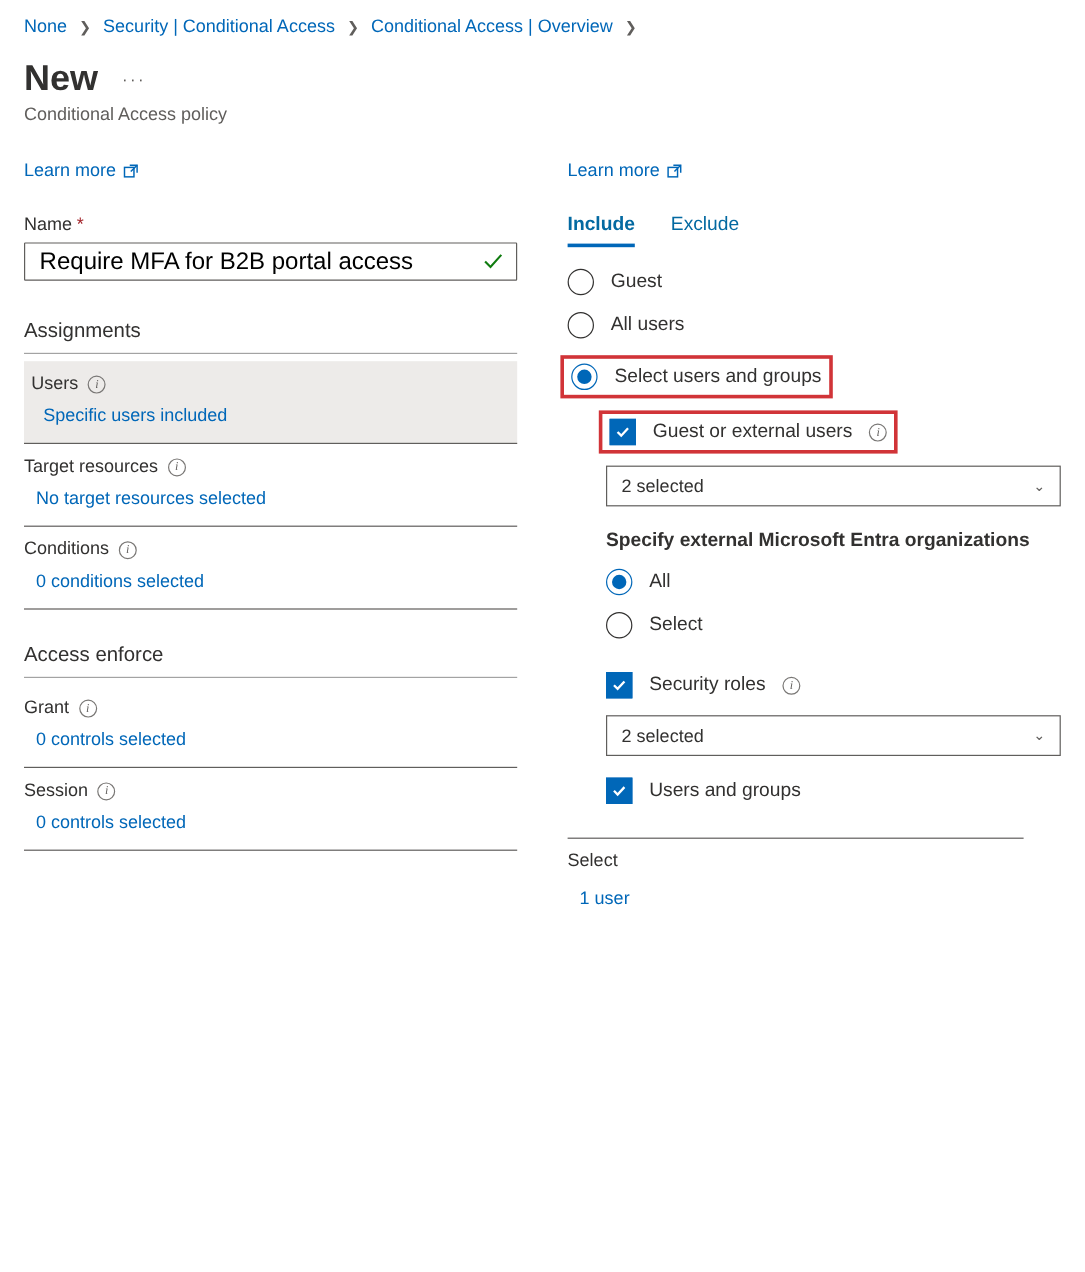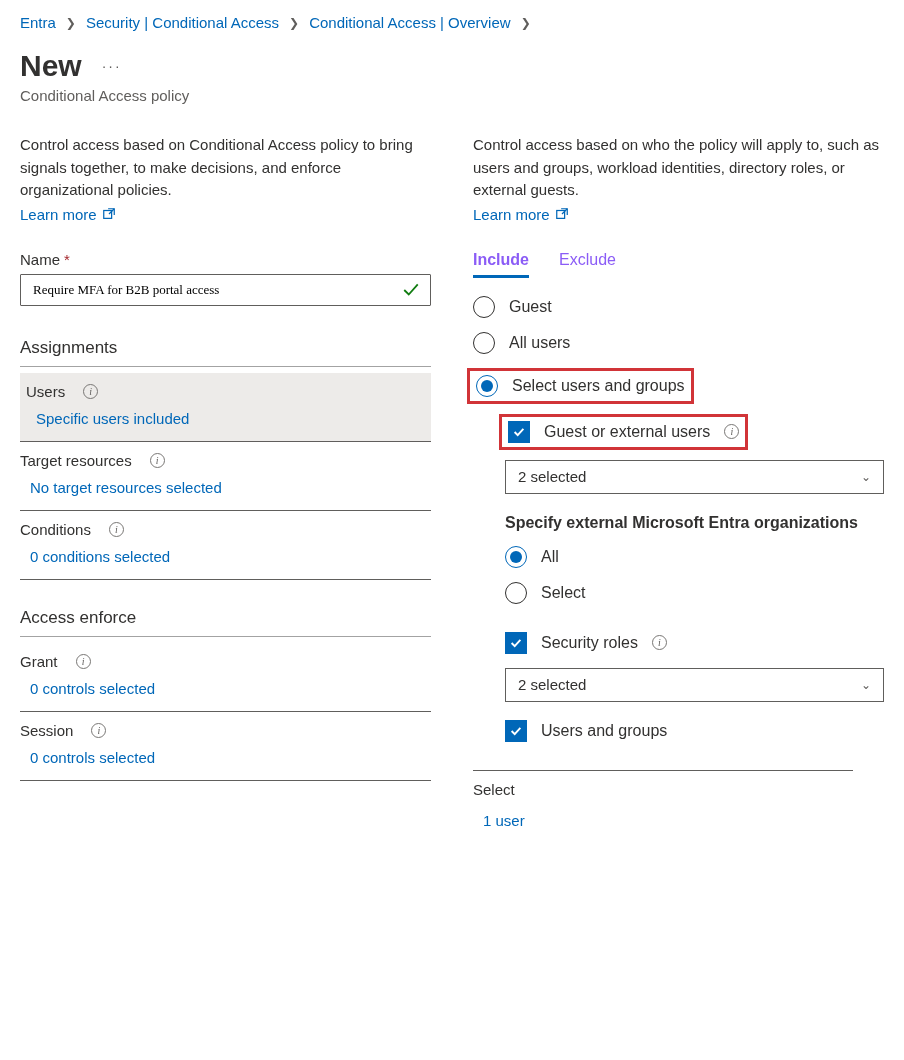--- a/index.html
+++ b/index.html
@@ -32,41 +32,41 @@
     border-color: #605e5c;
     height: 32px;
     width: 100%;
     display: flex;
     align-items: center;
     padding: 0 34px 0 10px;
     margin-bottom: 32px;
     border-radius: 1px;
   }
   .name-input-wrap input {
-    border: none; outline: none; width: 100%; font-size: 13px; font-family: Liberation Serif, serif;
+    border: none; outline: none; width: 100%; font-size: 20px; font-family: Liberation Sans, sans-serif;
     background: transparent;
   }
   .check-valid { position: absolute; right: 10px; top: 6px; color: #107c10; }
   .section-heading {
     font-size: 17px; font-weight: 400; margin: 0 0 6px; padding-bottom: 8px;
     border-bottom: 1px solid #a3a3a3;
   }
   .list-item {
     border-bottom: 1px solid #605e5c;
     padding: 10px 0 6px;
   }
   .list-item.selected { background: #edebe9; padding-left: 6px; padding-right: 6px;}
-  .li-header { display: flex; align-items: center; gap: 18px; font-size: 15px; margin-bottom: 10px; }
+  .li-header { display: flex; align-items: flex-end; gap: 8px; font-size: 15px; margin-bottom: 10px; }
   .info-icon { width: 15px; height: 15px; border: 1px solid #797775; border-radius: 50%; display: inline-flex; align-items: center; justify-content: center; font-size: 10px; color: #605e5c; font-style: italic; font-family: Georgia, serif; }
   .li-link { color: #0067b8; font-size: 15px; padding-left: 10px; display: inline-block; margin-bottom: 8px; }
   .gap-after { margin-bottom: 28px; }
 
   
   .tabs { display: flex; gap: 30px; border-bottom: none; margin-bottom: 18px; }
-  .tab { font-size: 16px; padding-bottom: 6px; cursor: pointer; color: #8b5cf6; }
+  .tab { font-size: 16px; padding-bottom: 6px; cursor: pointer; color: #0369a1; }
   .tab.active { font-weight: 600; border-bottom: 3px solid #0067b8; }
   .radio-row, .check-row { display: flex; align-items: center; gap: 14px; margin-bottom: 14px; cursor: pointer; }
   .radio-outer {
     width: 22px; height: 22px; border: 1.5px solid #323130; border-radius: 50%;
     display: flex; align-items: center; justify-content: center; flex-shrink: 0;
   }
   .radio-outer.checked { border-color: #0067b8; }
   .radio-inner { width: 12px; height: 12px; background: #0067b8; border-radius: 50%; }
   .radio-label, .check-label { font-size: 16px; }
   .checkbox {
@@ -87,38 +87,37 @@
   .chev { font-size: 12px; color: #605e5c; }
   .sub-heading { font-size: 16px; font-weight: 600; margin: 6px 0 12px; line-height: 1.4;}
   .select-section { border-top: 1px solid #605e5c; margin-top: 28px; padding-top: 10px; width: 380px; max-width: 100%;}
   .select-title { font-size: 15px; margin-bottom: 14px; }
   svg { display: block; }
 </style>
 </head>
 <body>
 
 <nav class="breadcrumb">
-  <a href="#">Entra</a>
+  <a href="#">None</a>
   <span class="sep">❯</span>
   <a href="#">Security | Conditional Access</a>
   <span class="sep">❯</span>
   <a href="#">Conditional Access | Overview</a>
   <span class="sep">❯</span>
 </nav>
 
 <div class="page-header">
   <h1 class="page-title">New</h1>
   <span class="more-dots">···</span>
 </div>
 <div class="page-subtitle">Conditional Access policy</div>
 
 <div class="columns">
 
   <div class="col">
-    <div class="intro">Control access based on Conditional Access policy to bring signals together, to make decisions, and enforce organizational policies.</div>
     <a href="#" class="learn-more">
       <span>Learn more</span>
       <svg class="ext-icon" viewBox="0 0 16 16" fill="none" stroke="#0067b8" stroke-width="1.4">
           <rect x="2" y="4" width="9" height="9"></rect>
           <path d="M7 2 H14 V9"></path>
           <path d="M14 2 L8 8"></path>
         </svg>
     </a>
 
     <div class="field-label">
@@ -171,21 +170,20 @@
     <div class="list-item">
       <div class="li-header">
         <span>Session</span>
         <span class="info-icon">i</span>
       </div>
       <a href="#" class="li-link">0 controls selected</a>
     </div>
   </div>
 
   <div class="col">
-    <div class="intro">Control access based on who the policy will apply to, such as users and groups, workload identities, directory roles, or external guests.</div>
     <a href="#" class="learn-more">
       <span>Learn more</span>
       <svg class="ext-icon" viewBox="0 0 16 16" fill="none" stroke="#0067b8" stroke-width="1.4">
           <rect x="2" y="4" width="9" height="9"></rect>
           <path d="M7 2 H14 V9"></path>
           <path d="M14 2 L8 8"></path>
         </svg>
     </a>
 
     <div class="tabs">

